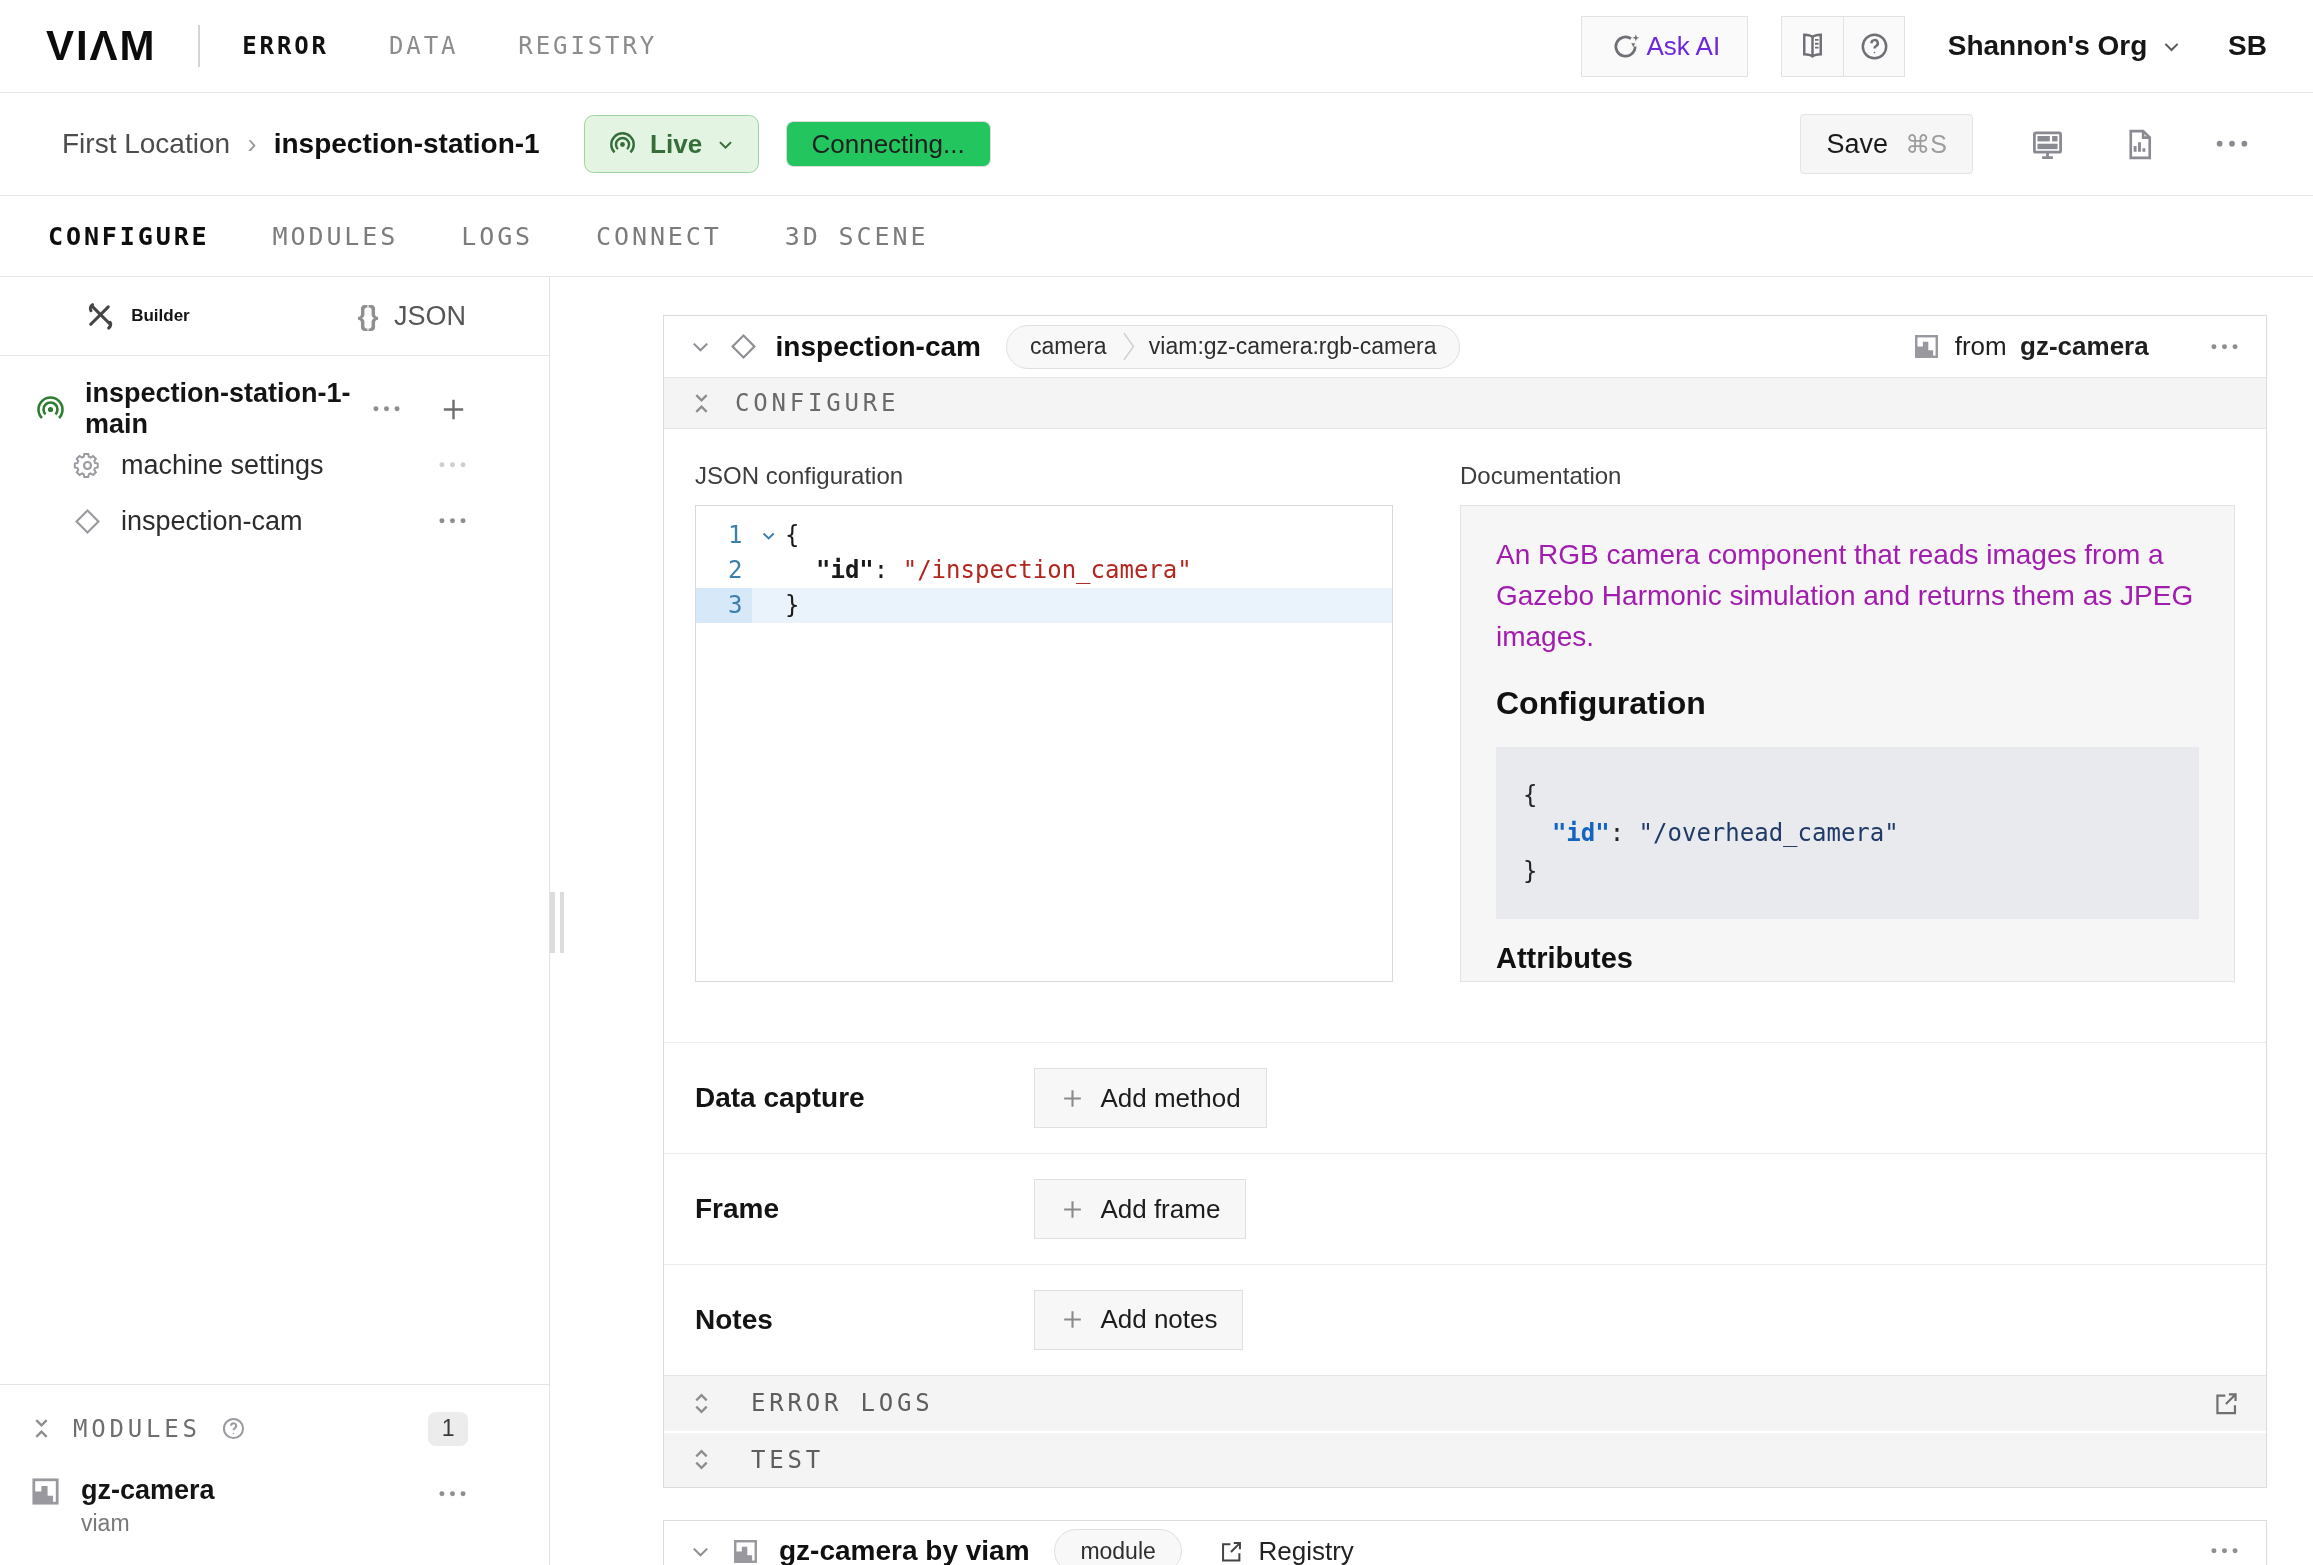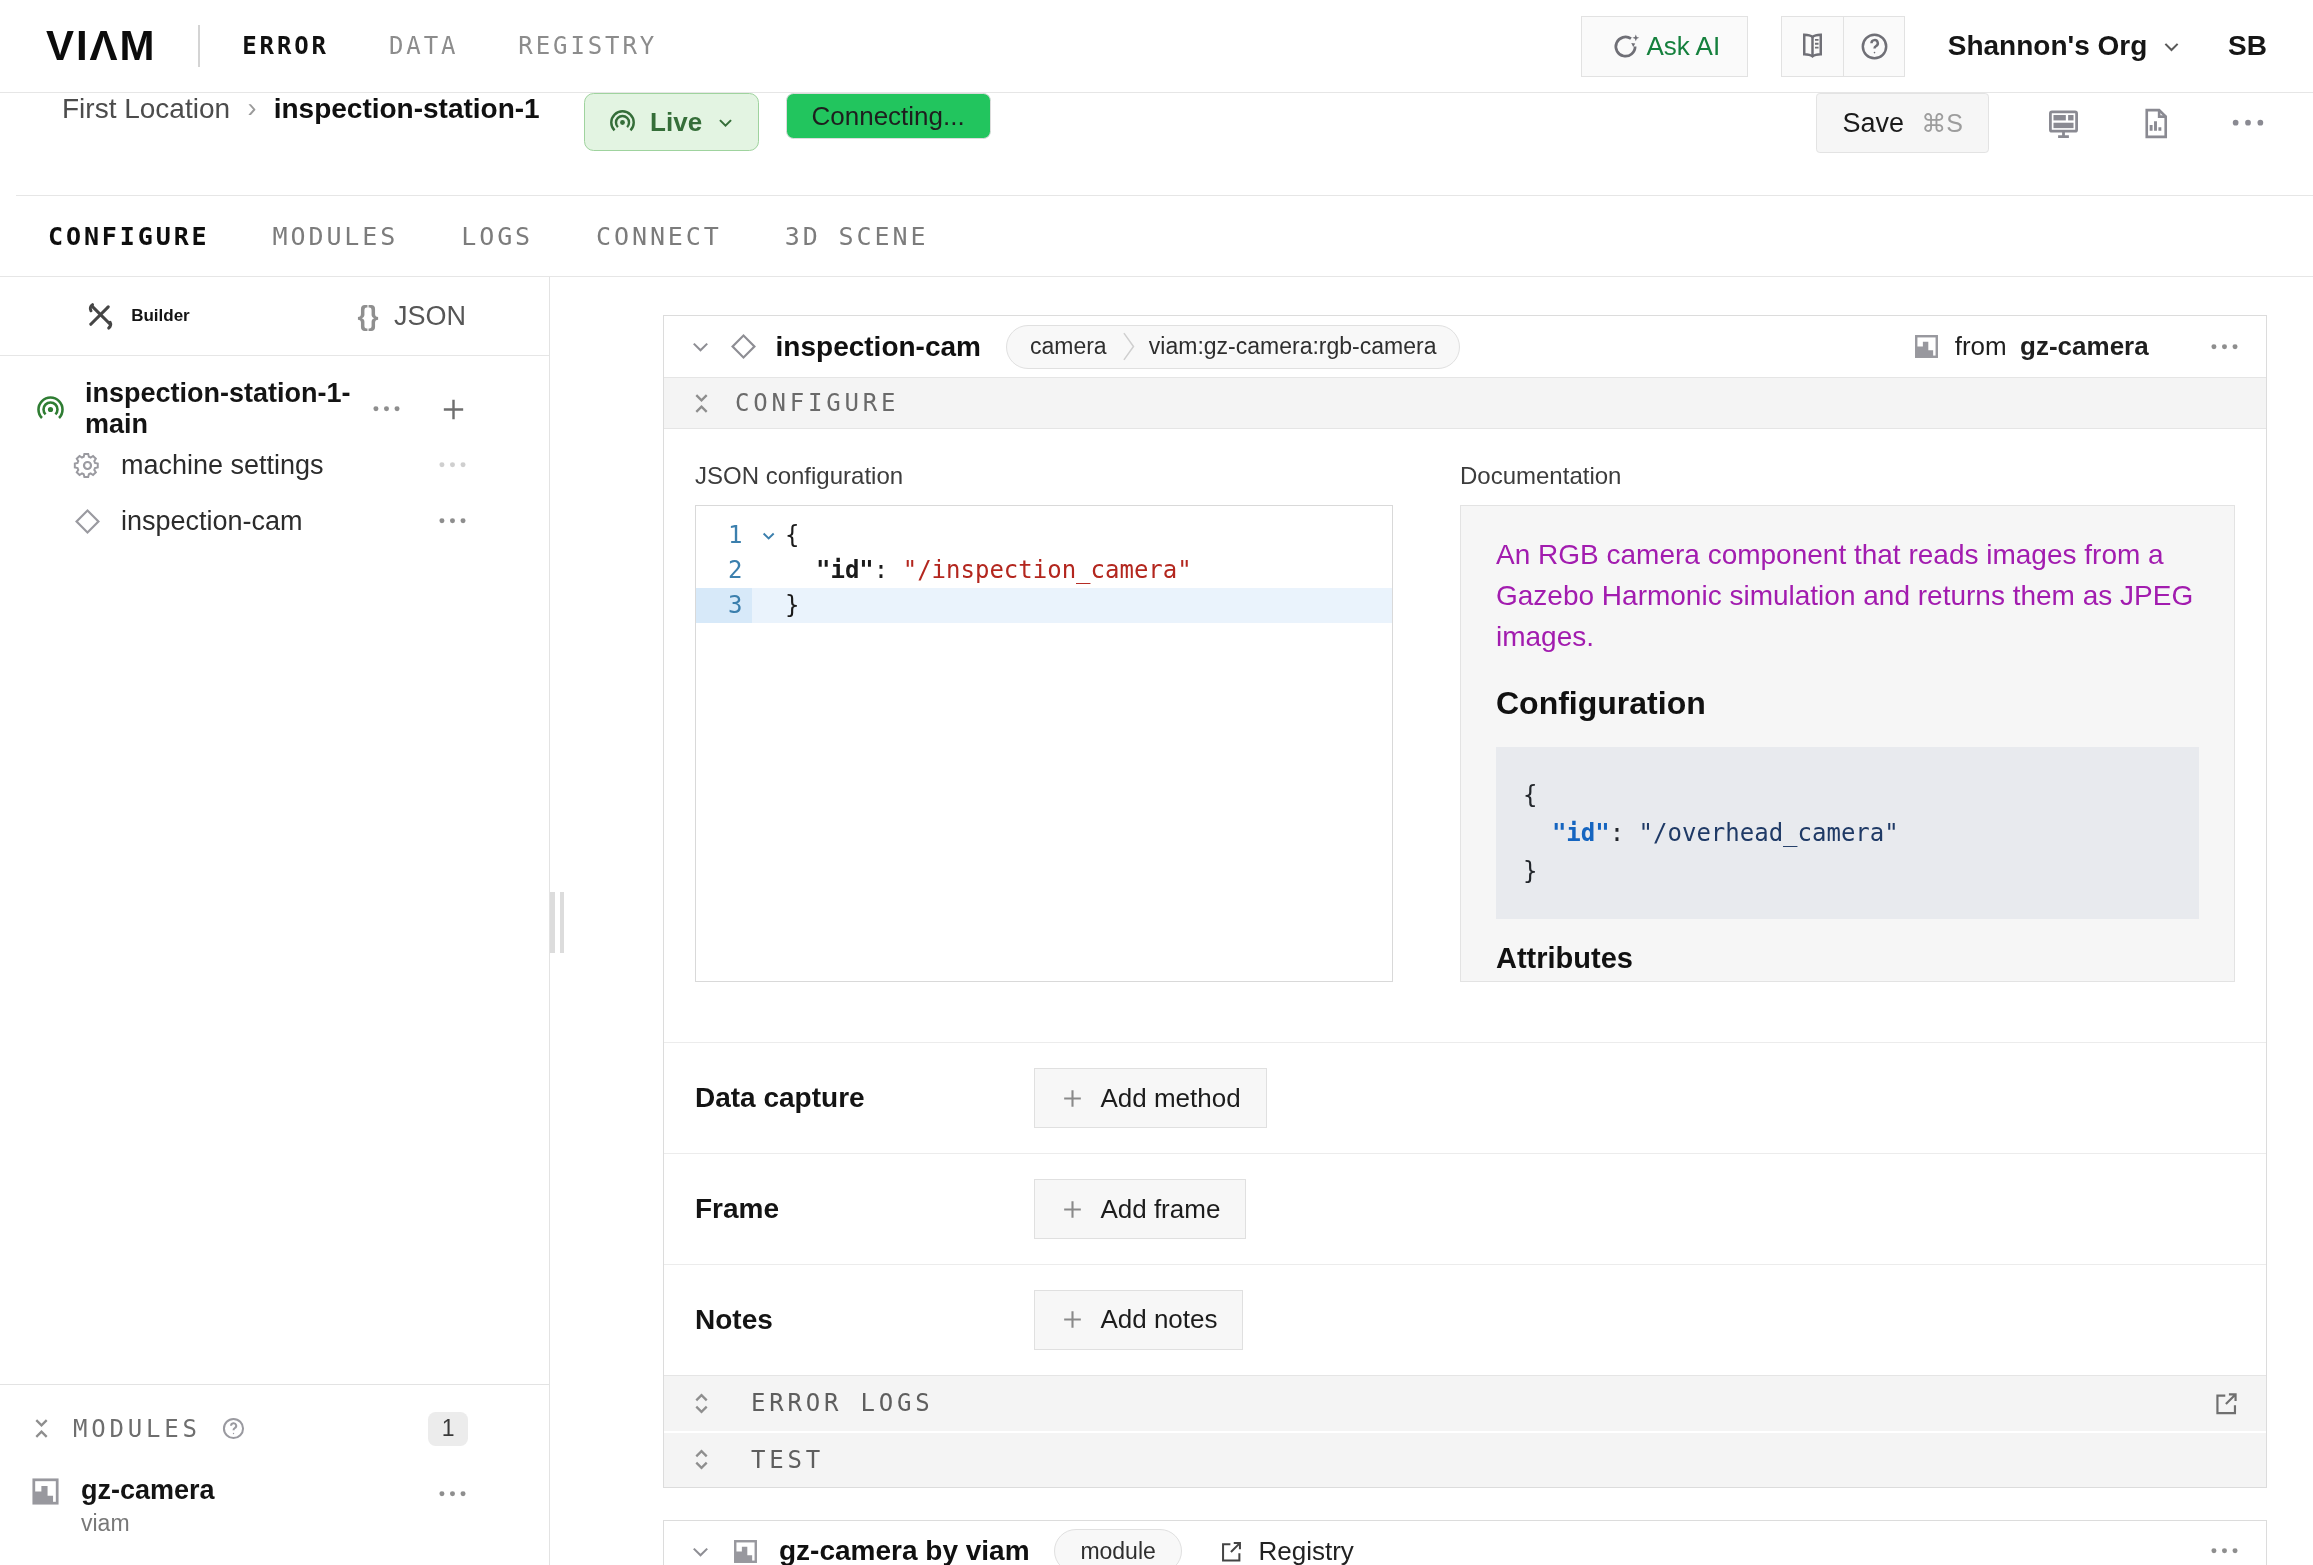--- a/index.html
+++ b/index.html
@@ -8,29 +8,29 @@
   .app { width:2313px; height:1566px; position:relative; display:flex; flex-direction:column; }
 
   
   .header { height:93px; display:flex; align-items:center; padding:0 46px; border-bottom:1.9px solid #e6e6e6; flex:0 0 auto; }
   .logo { font-size:42px; font-weight:700; letter-spacing:1.9px; color:#0c0c0c; }
   .hdr-divider { width:1.9px; height:42px; background:#d4d4d4; margin:0 42px; }
   .nav { display:flex; gap:60px; align-items:center; }
   .nav-item { font-family:"DejaVu Sans Mono", monospace; font-size:24px; letter-spacing:2.9px; color:#8c8c8c; cursor:pointer; }
   .nav-item.active { color:#111; font-weight:700; }
   .hdr-right { margin-left:auto; display:flex; align-items:center; gap:33px; }
-  .btn-askai { display:flex; align-items:center; gap:4px; border:1.9px solid #e2e2e2; background:#fafafa; height:61px; padding:0 27px; font-size:26px; color:#15803d; cursor:pointer; }
+  .btn-askai { display:flex; align-items:center; gap:4px; border:1.9px solid #e2e2e2; background:#fafafa; height:61px; padding:0 27px; font-size:26px; color:#6d28d9; cursor:pointer; }
   .icon-group { display:flex; border:1.9px solid #e2e2e2; background:#fafafa; height:61px; }
   .icon-cell { width:61px; display:flex; align-items:center; justify-content:center; cursor:pointer; }
   .icon-cell + .icon-cell { border-left:1.9px solid #e2e2e2; }
   .org { display:flex; align-items:center; gap:13.4px; font-size:28px; font-weight:700; cursor:pointer; margin-left:9.6px; }
   .avatar { font-size:28px; font-weight:700; margin-left:13.4px; }
 
   
-  .toolbar { height:103px; display:flex; align-items:flex-start; padding:0 46px; border-bottom:1.9px solid #e6e6e6; flex:0 0 auto;margin-left:16px; }
+  .toolbar { height:103px; display:flex; align-items:center; padding:0 62px; border-bottom:1.9px solid #e6e6e6; flex:0 0 auto; }
   .crumb-loc { font-size:28px; color:#4c4c4c; cursor:pointer; }
   .crumb-sep { font-size:27px; color:#9b9b9b; margin:0 17.3px; }
   .crumb-machine { font-size:28px; font-weight:700; color:#101010; }
   .pill-live { display:flex; align-items:center; gap:13.4px; margin-left:44px; height:58px; padding:0 23px; background:#e3f4e2; border:1.9px solid #9fd39e; border-radius:9.6px; color:#356e39; font-weight:700; font-size:26px; cursor:pointer; }
   .btn-connecting { margin-left:27px; height:46px; display:flex; align-items:center; padding:0 25px; border:1.9px solid #dcdcdc; border-radius:7.7px; background:#22c55e; font-size:26px; color:#1e1e1e; cursor:pointer; }
   .tb-right { margin-left:auto; display:flex; align-items:center; gap:56px; }
   .btn-save { height:60px; display:flex; align-items:center; gap:17.3px; background:#f6f6f6; border:1.9px solid #e3e3e3; border-radius:3.8px; padding:0 25px; cursor:pointer; }
   .btn-save .lbl { font-size:27px; color:#1a1a1a; }
   .btn-save .kbd { font-size:25px; color:#9d9d9d; }
   .tb-icon { color:#8a8a92; cursor:pointer; display:flex; align-items:center; }

